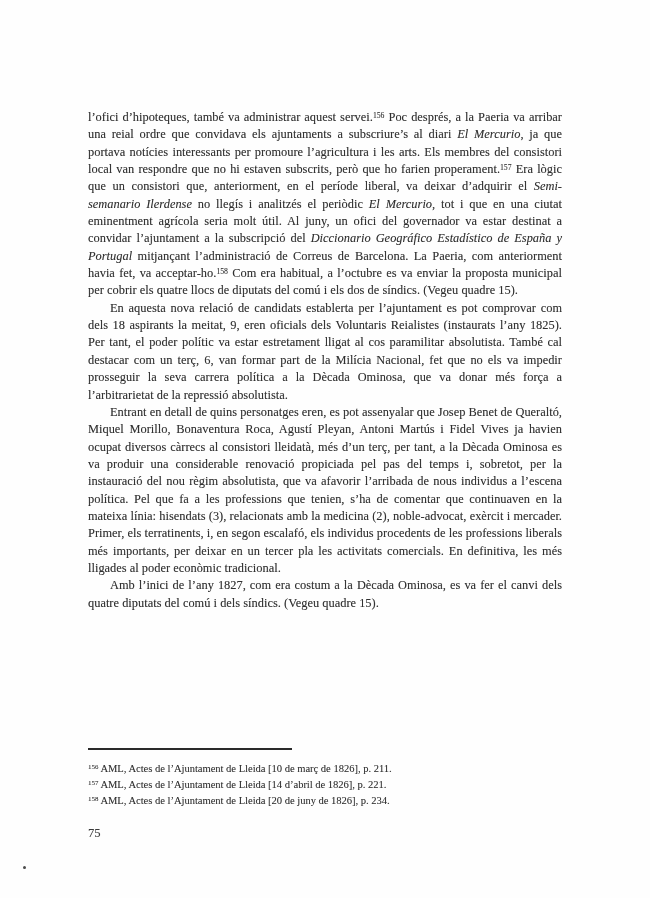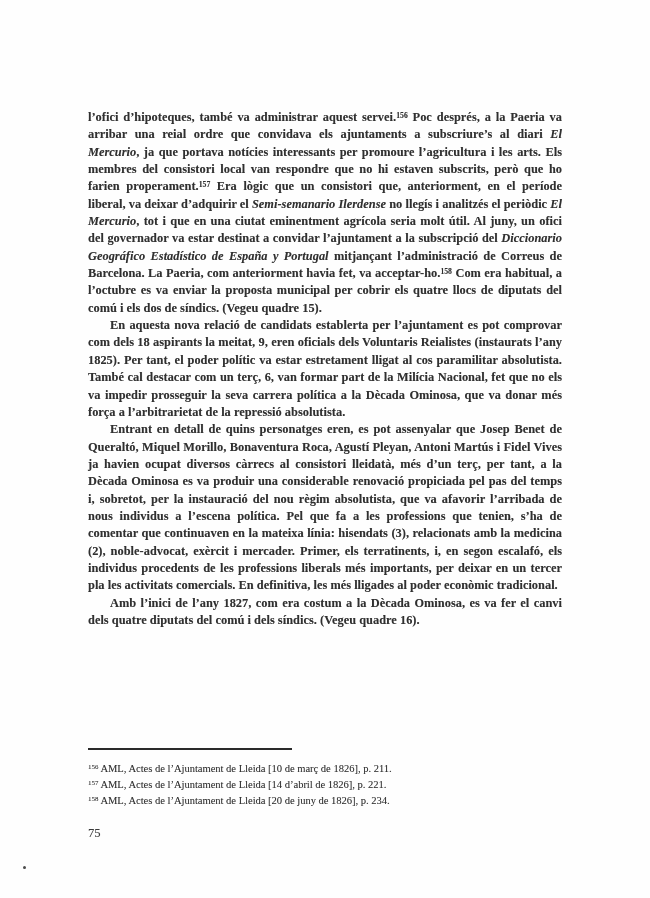--- a/index.html
+++ b/index.html
@@ -23,21 +23,20 @@
     width: 474px;
     text-align: justify;
     font-size: 12.3px;
     line-height: 17.35px;
     letter-spacing: 0.05px;
     text-shadow: 0.2px 0.2px 0.3px rgba(48,48,48,0.35);
   }
   .body-text p {
     margin: 0;
     padding: 0;
-    font-weight: bold;
   }
   .body-text p.indent {
     text-indent: 22px;
   }
   .body-text i {
     font-style: italic;
   }
   sup.fnref {
     font-size: 0.62em;
     line-height: 0;
@@ -88,21 +87,21 @@
   }
 </style>
 </head>
 <body>
 
 <div class="page">
   <div class="body-text">
       <p>l’ofici d’hipoteques, també va administrar aquest servei.<sup class="fnref">156</sup> Poc després, a la Paeria va arribar una reial ordre que convidava els ajuntaments a subscriure’s al diari <i>El Mercurio</i>, ja que portava notícies interessants per promoure l’agricultura i les arts. Els membres del consistori local van respondre que no hi estaven subscrits, però que ho farien properament.<sup class="fnref">157</sup> Era lògic que un consistori que, anteriorment, en el període liberal, va deixar d’adquirir el <i>Semi-semanario Ilerdense</i> no llegís i analitzés el periòdic <i>El Mercurio</i>, tot i que en una ciutat eminentment agrícola seria molt útil. Al juny, un ofici del governador va estar destinat a convidar l’ajuntament a la subscripció del <i>Diccionario Geográfico Estadístico de España y Portugal</i> mitjançant l’administració de Correus de Barcelona. La Paeria, com anteriorment havia fet, va acceptar-ho.<sup class="fnref">158</sup> Com era habitual, a l’octubre es va enviar la proposta municipal per cobrir els quatre llocs de diputats del comú i els dos de síndics. (Vegeu quadre 15).</p>
       <p class="indent">En aquesta nova relació de candidats establerta per l’ajuntament es pot comprovar com dels 18 aspirants la meitat, 9, eren oficials dels Voluntaris Reialistes (instaurats l’any 1825). Per tant, el poder polític va estar estretament lligat al cos paramilitar absolutista. També cal destacar com un terç, 6, van formar part de la Milícia Nacional, fet que no els va impedir prosseguir la seva carrera política a la Dècada Ominosa, que va donar més força a l’arbitrarietat de la repressió absolutista.</p>
       <p class="indent">Entrant en detall de quins personatges eren, es pot assenyalar que Josep Benet de Queraltó, Miquel Morillo, Bonaventura Roca, Agustí Pleyan, Antoni Martús i Fidel Vives ja havien ocupat diversos càrrecs al consistori lleidatà, més d’un terç, per tant, a la Dècada Ominosa es va produir una considerable renovació propiciada pel pas del temps i, sobretot, per la instauració del nou règim absolutista, que va afavorir l’arribada de nous individus a l’escena política. Pel que fa a les professions que tenien, s’ha de comentar que continuaven en la mateixa línia: hisendats (3), relacionats amb la medicina (2), noble-advocat, exèrcit i mercader. Primer, els terratinents, i, en segon escalafó, els individus procedents de les professions liberals més importants, per deixar en un tercer pla les activitats comercials. En definitiva, les més lligades al poder econòmic tradicional.</p>
-      <p class="indent">Amb l’inici de l’any 1827, com era costum a la Dècada Ominosa, es va fer el canvi dels quatre diputats del comú i dels síndics. (Vegeu quadre 16).</p>
+      <p class="indent">Amb l’inici de l’any 1827, com era costum a la Dècada Ominosa, es va fer el canvi dels quatre diputats del comú i dels síndics. (Vegeu quadre 15).</p>
     </div>
 
   <div class="footnote-area">
     <div class="fn-rule"></div>
     <div>
         <div class="footnote"><sup class="fnref">156</sup> AML, Actes de l’Ajuntament de Lleida [10 de març de 1826], p. 211.</div>
         <div class="footnote"><sup class="fnref">157</sup> AML, Actes de l’Ajuntament de Lleida [14 d’abril de 1826], p. 221.</div>
         <div class="footnote"><sup class="fnref">158</sup> AML, Actes de l’Ajuntament de Lleida [20 de juny de 1826], p. 234.</div>
       </div>
   </div>

